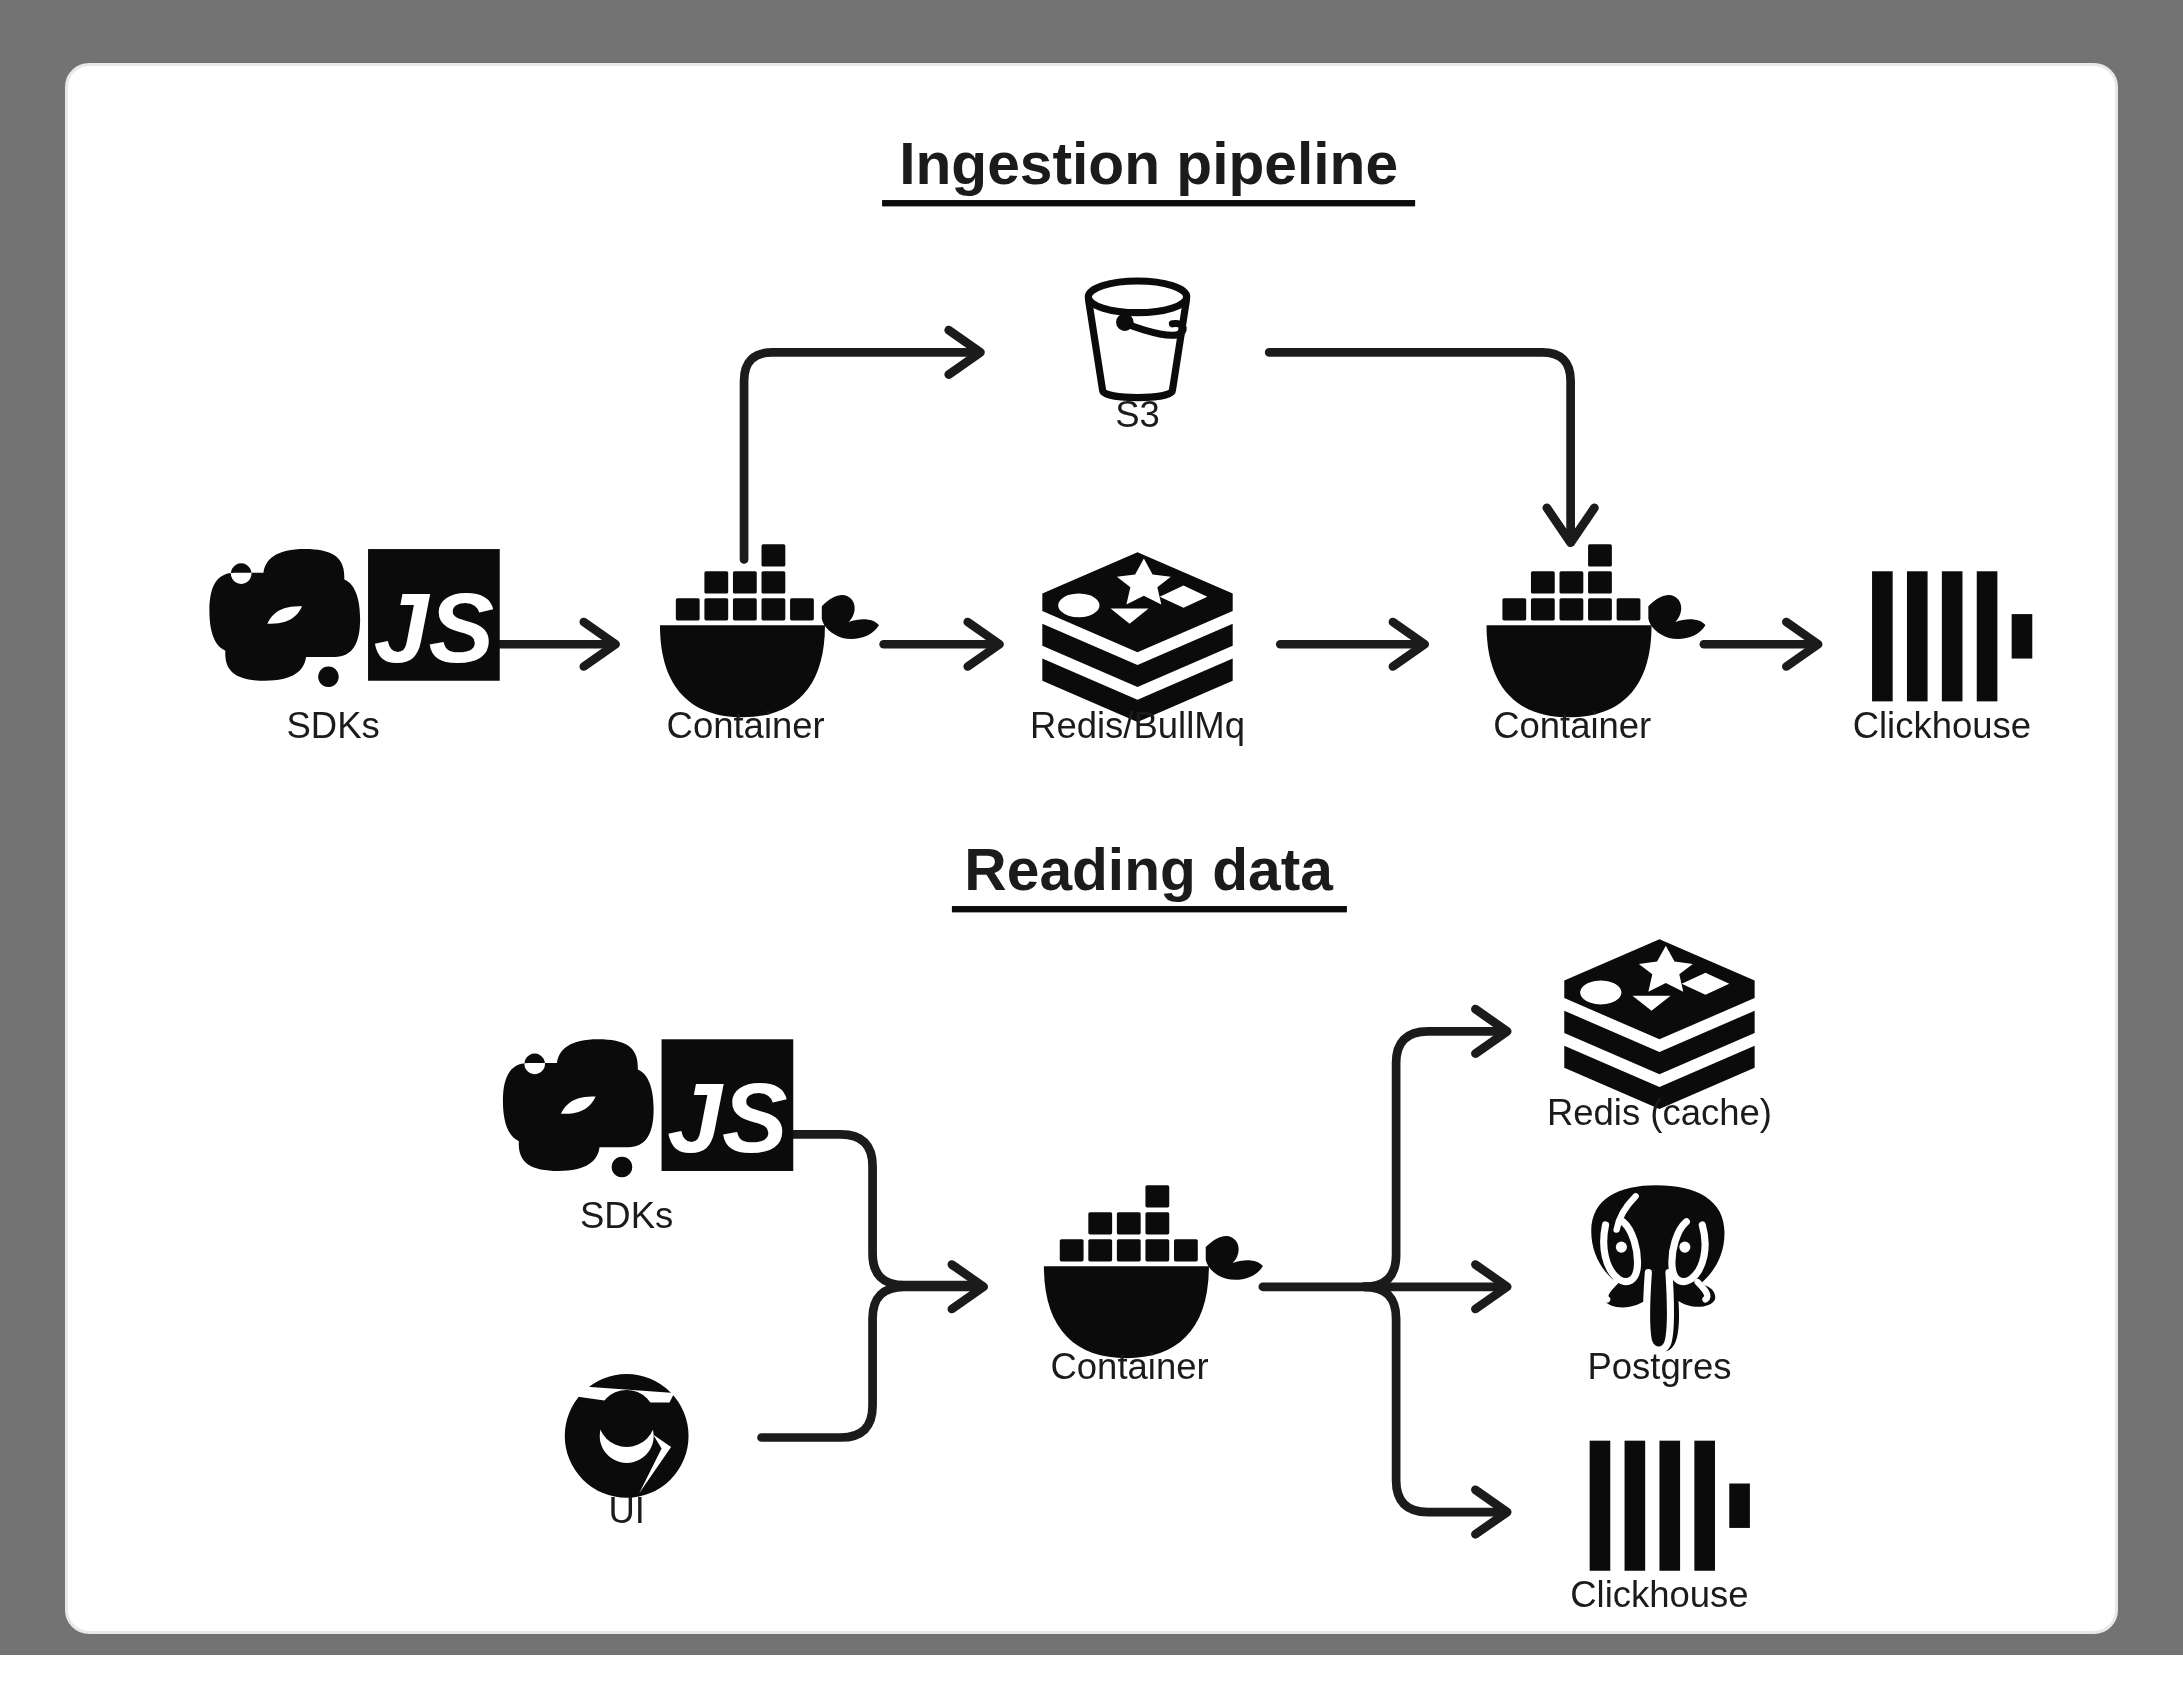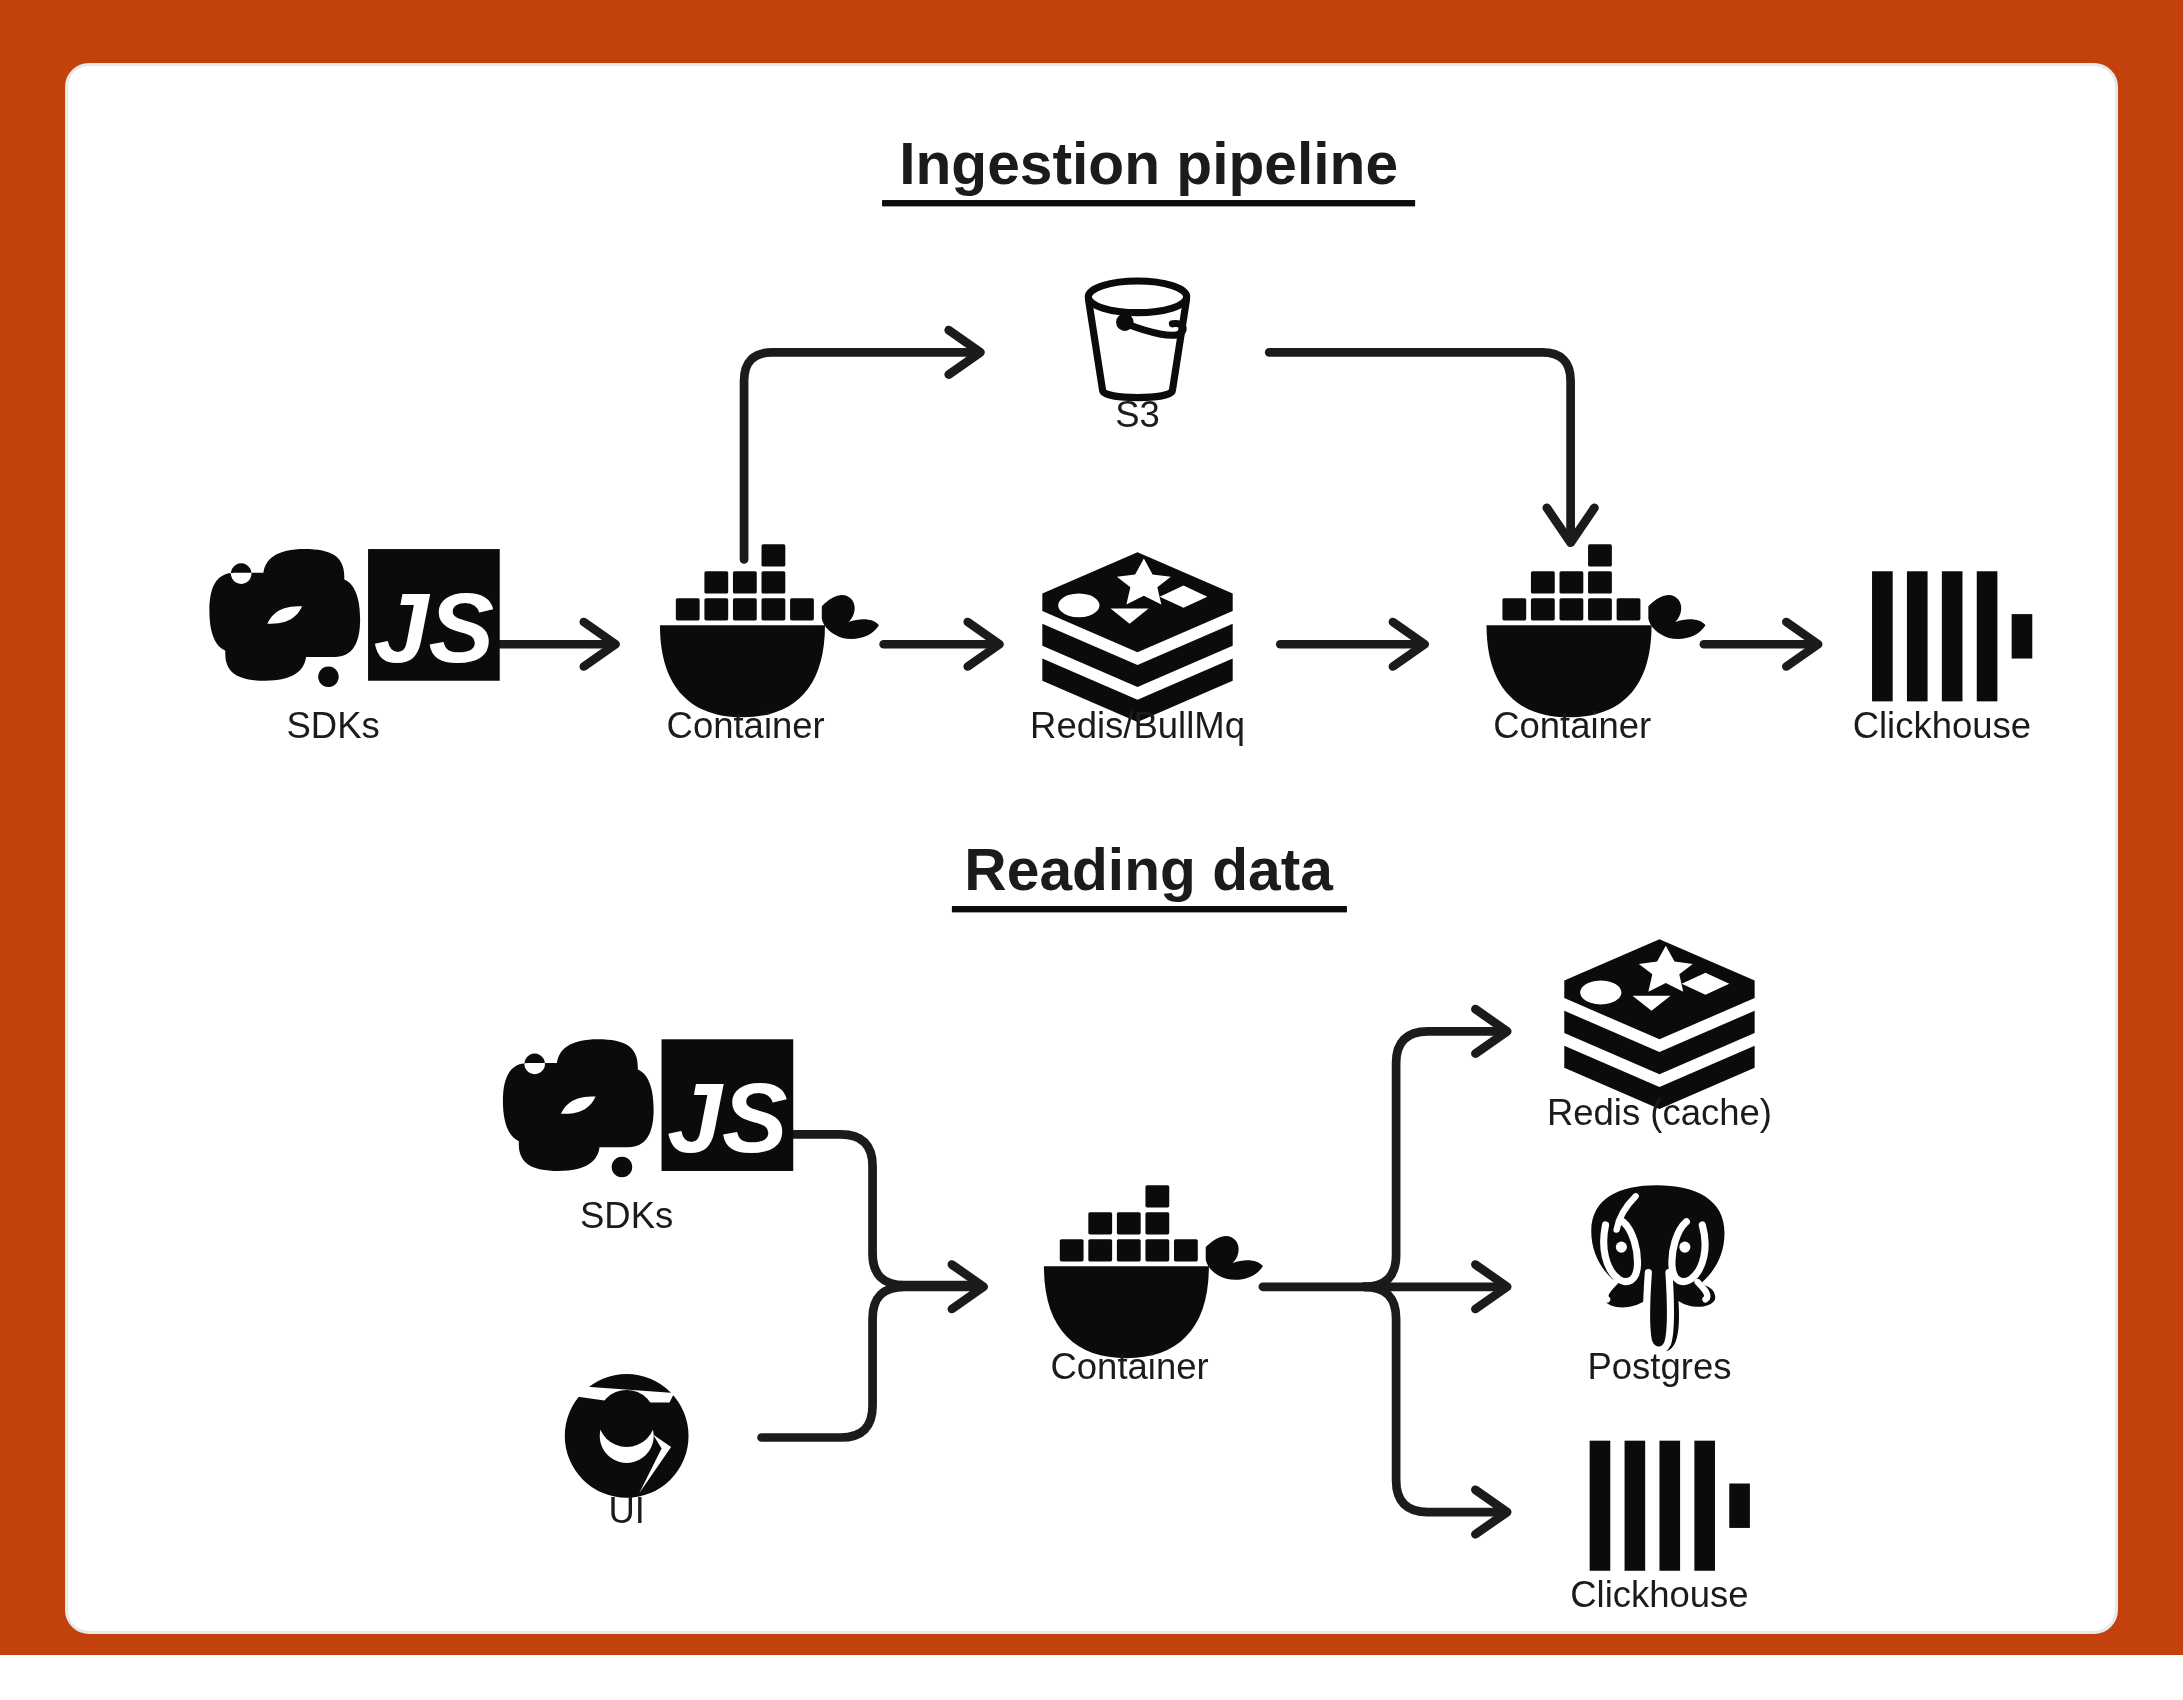--- a/index.html
+++ b/index.html
@@ -5,21 +5,21 @@
   html, body {
     margin: 0;
     padding: 0;
     background: #ffffff;
     font-family: "Liberation Sans", sans-serif;
   }
   #page {
     position: relative;
     width: 2183px;
     height: 1655px;
-    background: #c2410c;
+    background: #737373;
     overflow: hidden;
   }
   #card {
     position: absolute;
     left: 65px;
     top: 63px;
     width: 2053px;
     height: 1571px;
     box-sizing: border-box;
     background: #ffffff;

